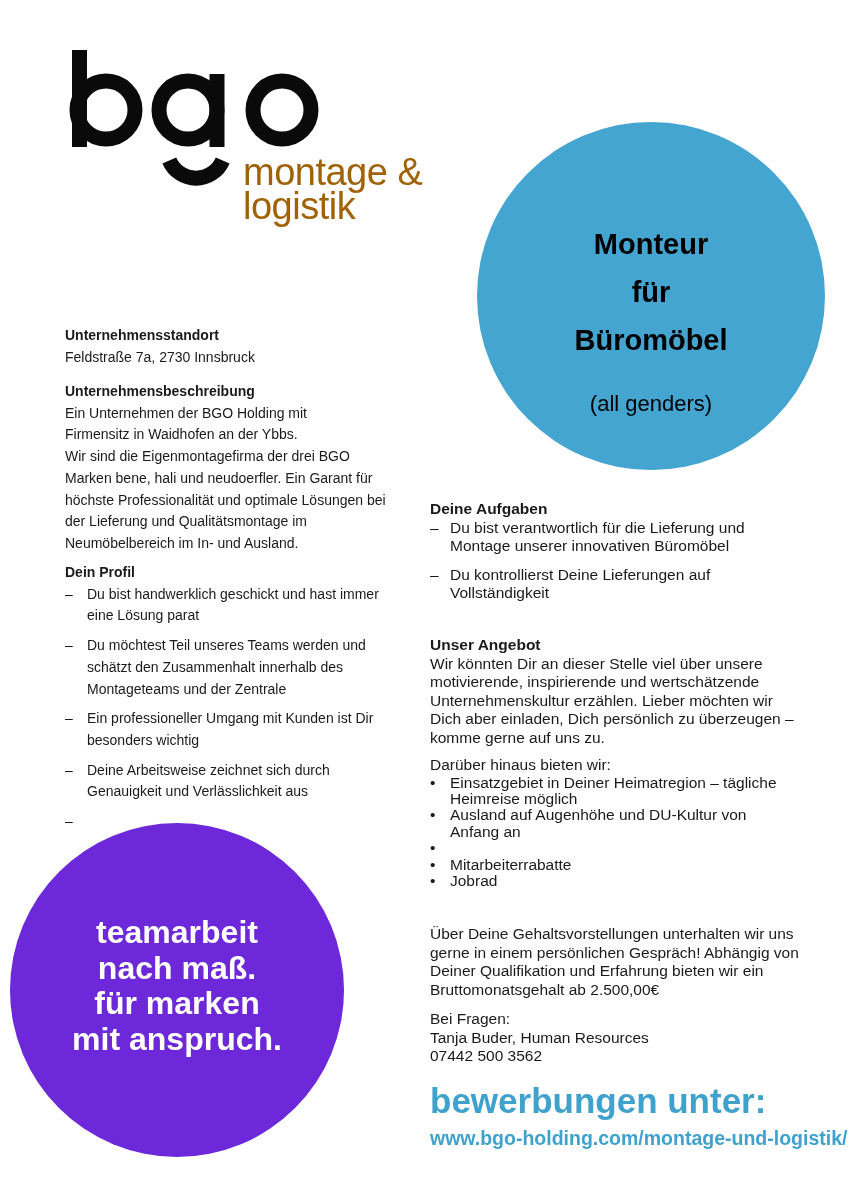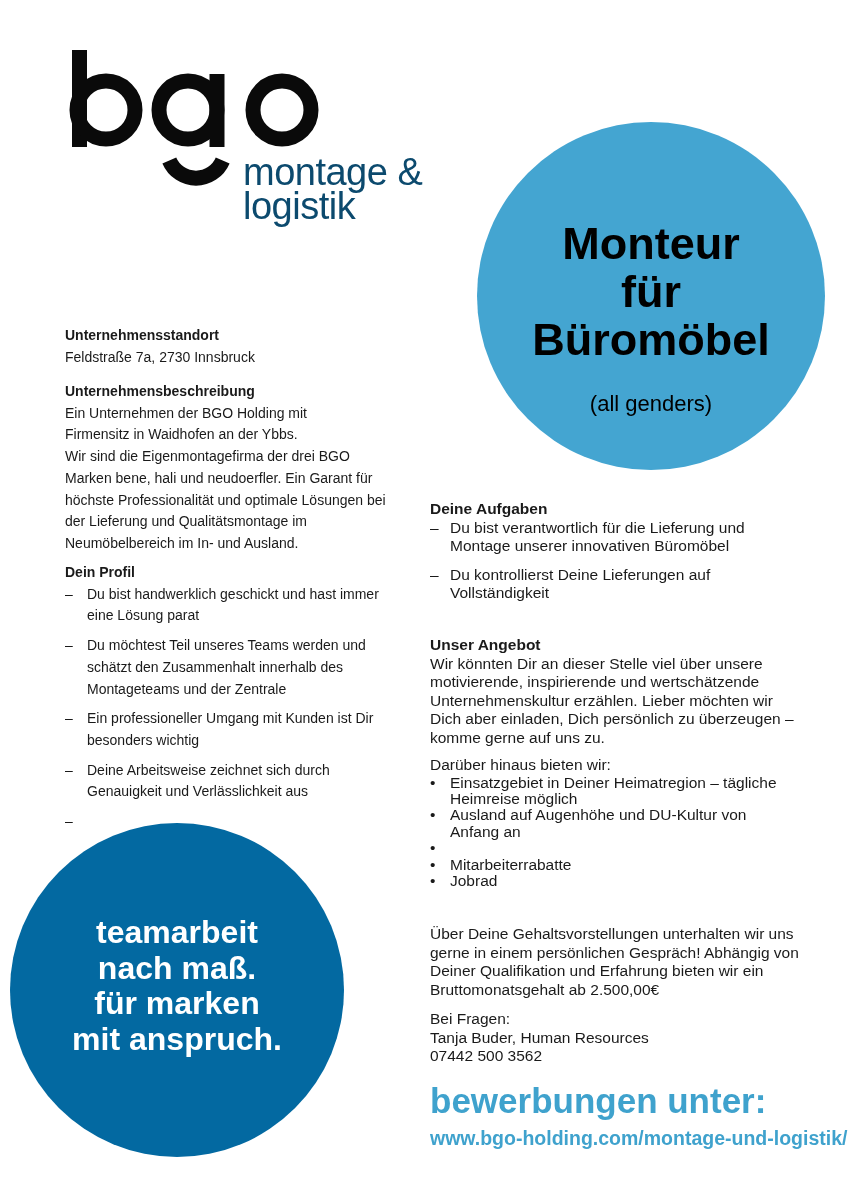--- a/index.html
+++ b/index.html
@@ -16,21 +16,21 @@
     font-size:38px; line-height:34px; letter-spacing:-0.5px;
     color:#4aa0d4; white-space:pre-line;
   }
 
   
   .title-circle {
     position:absolute; left:477px; top:122px; width:348px; height:348px;
     border-radius:50%; background:#44a5d1; text-align:center; box-sizing:border-box;
     padding-top:98px; color:#000;
   }
-  .title-circle .job-title { font-size:45px; line-height:48px; font-weight:bold; white-space:pre-line; }
+  .title-circle .job-title { font-size:29px; line-height:48px; font-weight:bold; white-space:pre-line; }
   .title-circle .job-sub   { font-size:22px; line-height:32px; margin-top:24px; }
 
   
   .claim-circle {
     position:absolute; left:10px; top:823px; width:334px; height:334px;
     border-radius:50%; background:#000000; color:#ffffff; text-align:center;
     box-sizing:border-box; padding-top:92px;
   }
   .claim-circle .claim-text { font-size:32px; line-height:35.5px; font-weight:bold; white-space:pre-line; }
 
@@ -76,21 +76,21 @@
     <circle cx="43" cy="70" r="29" fill="none" stroke="#0a0a0a" stroke-width="15"></circle>
 
     <circle cx="125" cy="70" r="29" fill="none" stroke="#0a0a0a" stroke-width="15"></circle>
 
     <rect x="146.5" y="34" width="15" height="73" fill="#0a0a0a"></rect>
 
     <circle cx="219" cy="70" r="29" fill="none" stroke="#0a0a0a" stroke-width="15"></circle>
 
     <path d="M 106.3 120.5 A 29 29 0 0 0 159.7 120.5" fill="none" stroke="#0a0a0a" stroke-width="15" stroke-linecap="butt"></path>
   </svg>
-  <div class="logo-tagline pre" style="color: #0c4a6e;">montage &amp;
+  <div class="logo-tagline pre" style="color: #a16207;">montage &amp;
 logistik</div>
 
   <div class="title-circle" style="background: rgb(68, 165, 209);">
     <div class="job-title">Monteur
 für
 Büromöbel</div>
     <div class="job-sub">(all genders)</div>
   </div>
 
   <div class="lcol" style="top:325px;">
@@ -196,20 +196,20 @@
 Deiner Qualifikation und Erfahrung bieten wir ein
 Bruttomonatsgehalt ab 2.500,00€</div>
 
   <div class="rcol pre" style="top:1010px;">Bei Fragen:
 Tanja Buder, Human Resources
 07442 500 3562</div>
 
   <div class="apply-heading" style="color: rgb(63, 162, 205);">bewerbungen unter:</div>
   <a class="apply-url" style="color: rgb(63, 162, 205);">www.bgo-holding.com/montage-und-logistik/</a>
 
-  <div class="claim-circle" style="background: #0369a1;">
+  <div class="claim-circle" style="background: #6d28d9;">
     <div class="claim-text">teamarbeit
 nach maß.
 für marken
 mit anspruch.</div>
   </div>
 
 </div>
 
 </body></html>

